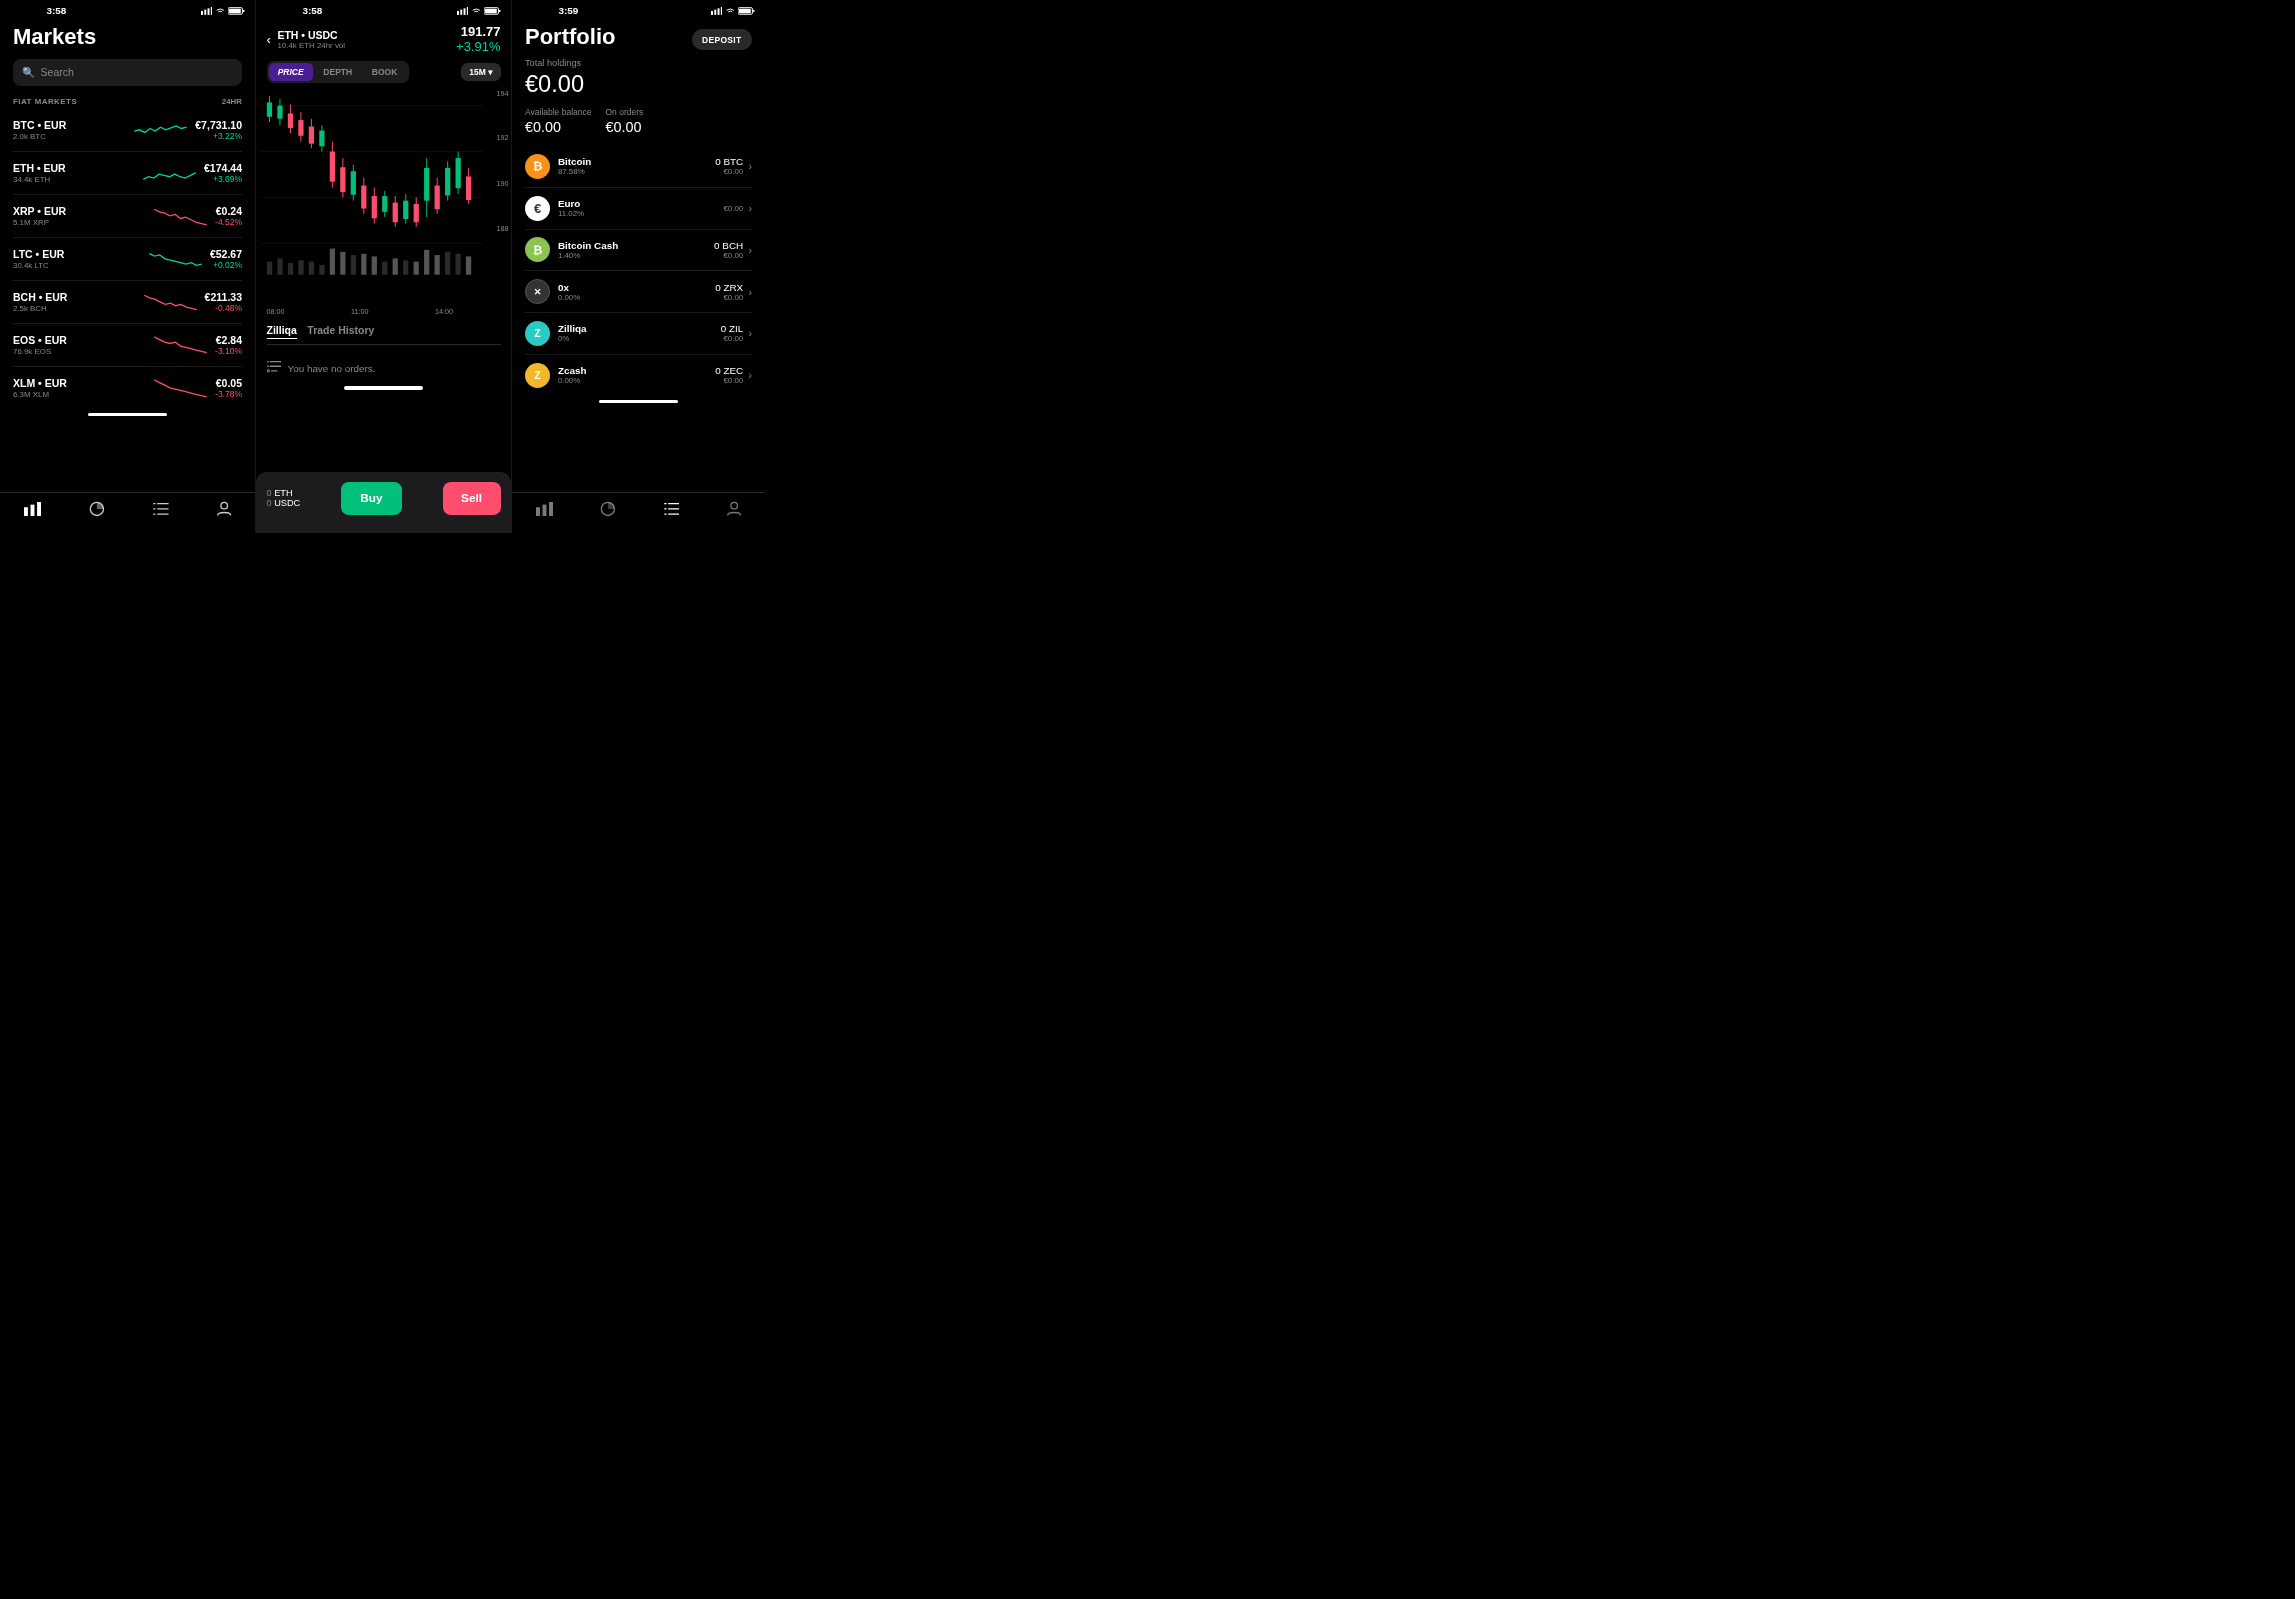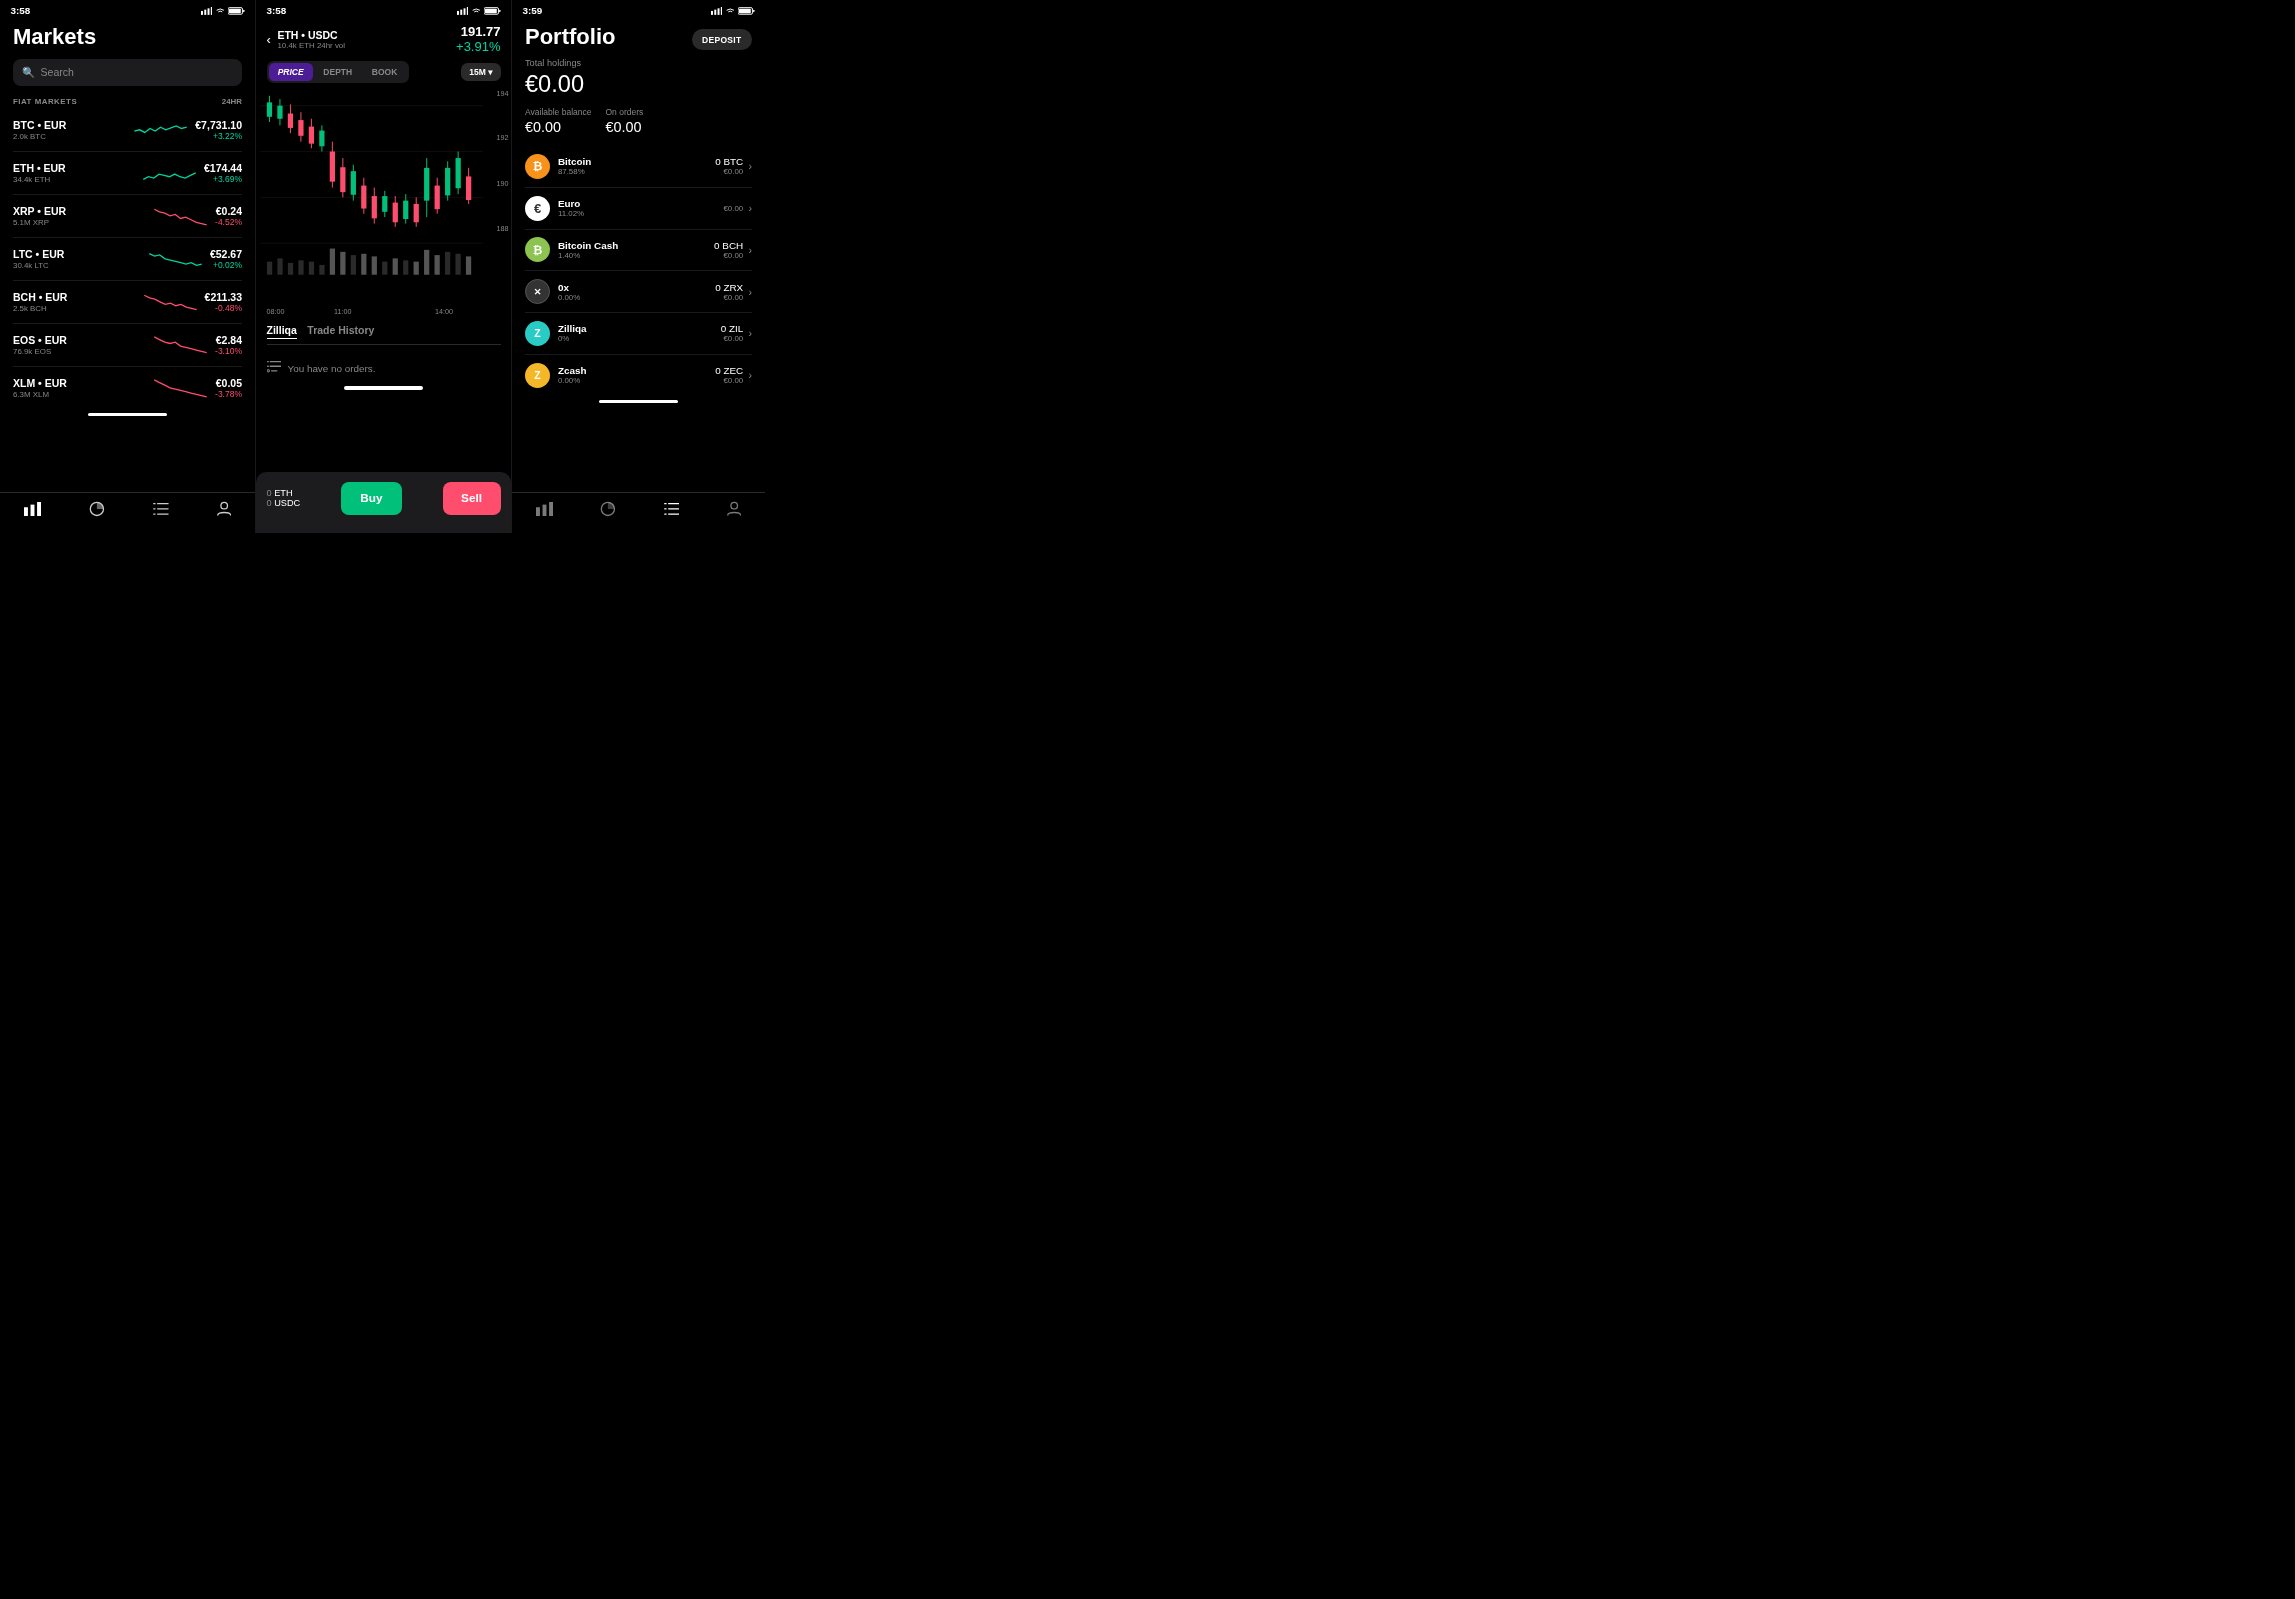--- a/index.html
+++ b/index.html
@@ -25,21 +25,21 @@
 
     
     .status-bar {
       display: flex;
       justify-content: space-between;
       align-items: center;
       padding: 5.3px 10.5px 2.6px;
       font-size: 8.5px;
       font-weight: 600;
     }
-    .status-time { font-weight: 700; font-size: 9.9px; }
+    .status-time { font-weight: 700; font-size: 9.9px; margin-left: 36px; }
     .status-icons { display: flex; gap: 2.6px; align-items: center; }
 
     
     .markets-header { padding: 5.3px 13px 0; }
     .markets-title { font-size: 22px; font-weight: 700; margin-bottom: 9.2px; }
     .search-bar {
       background: #1c1c1e;
       border-radius: 7.9px;
       display: flex;
       align-items: center;
@@ -589,21 +589,21 @@
       <rect x="218" y="28" width="8" height="22" fill="#2a2a2a"></rect>
       <rect x="234" y="30" width="8" height="20" fill="#555"></rect>
       <rect x="250" y="12" width="8" height="38" fill="#555"></rect>
       <rect x="266" y="20" width="8" height="30" fill="#555"></rect>
       <rect x="282" y="15" width="8" height="35" fill="#2a2a2a"></rect>
       <rect x="298" y="18" width="8" height="32" fill="#2a2a2a"></rect>
       <rect x="314" y="22" width="8" height="28" fill="#555"></rect>
     </svg>
 
     <div style="position:absolute;bottom:0;left:10.5px;color:#888;font-size:7.2px;">08:00</div>
-    <div style="position:absolute;bottom:0;left:78px;color:#888;font-size:7.2px;">11:00</div>
+    <div style="position:absolute;bottom:0;left:95px;color:#888;font-size:7.2px;">11:00</div>
     <div style="position:absolute;bottom:0;left:179px;color:#888;font-size:7.2px;">14:00</div>
   </div>
 
   <div class="orders-section">
     <div class="orders-tabs">
       <div class="orders-tab active">Zilliqa</div>
       <div class="orders-tab">Trade History</div>
     </div>
     <div class="no-orders">
       <span class="no-orders-icon">

